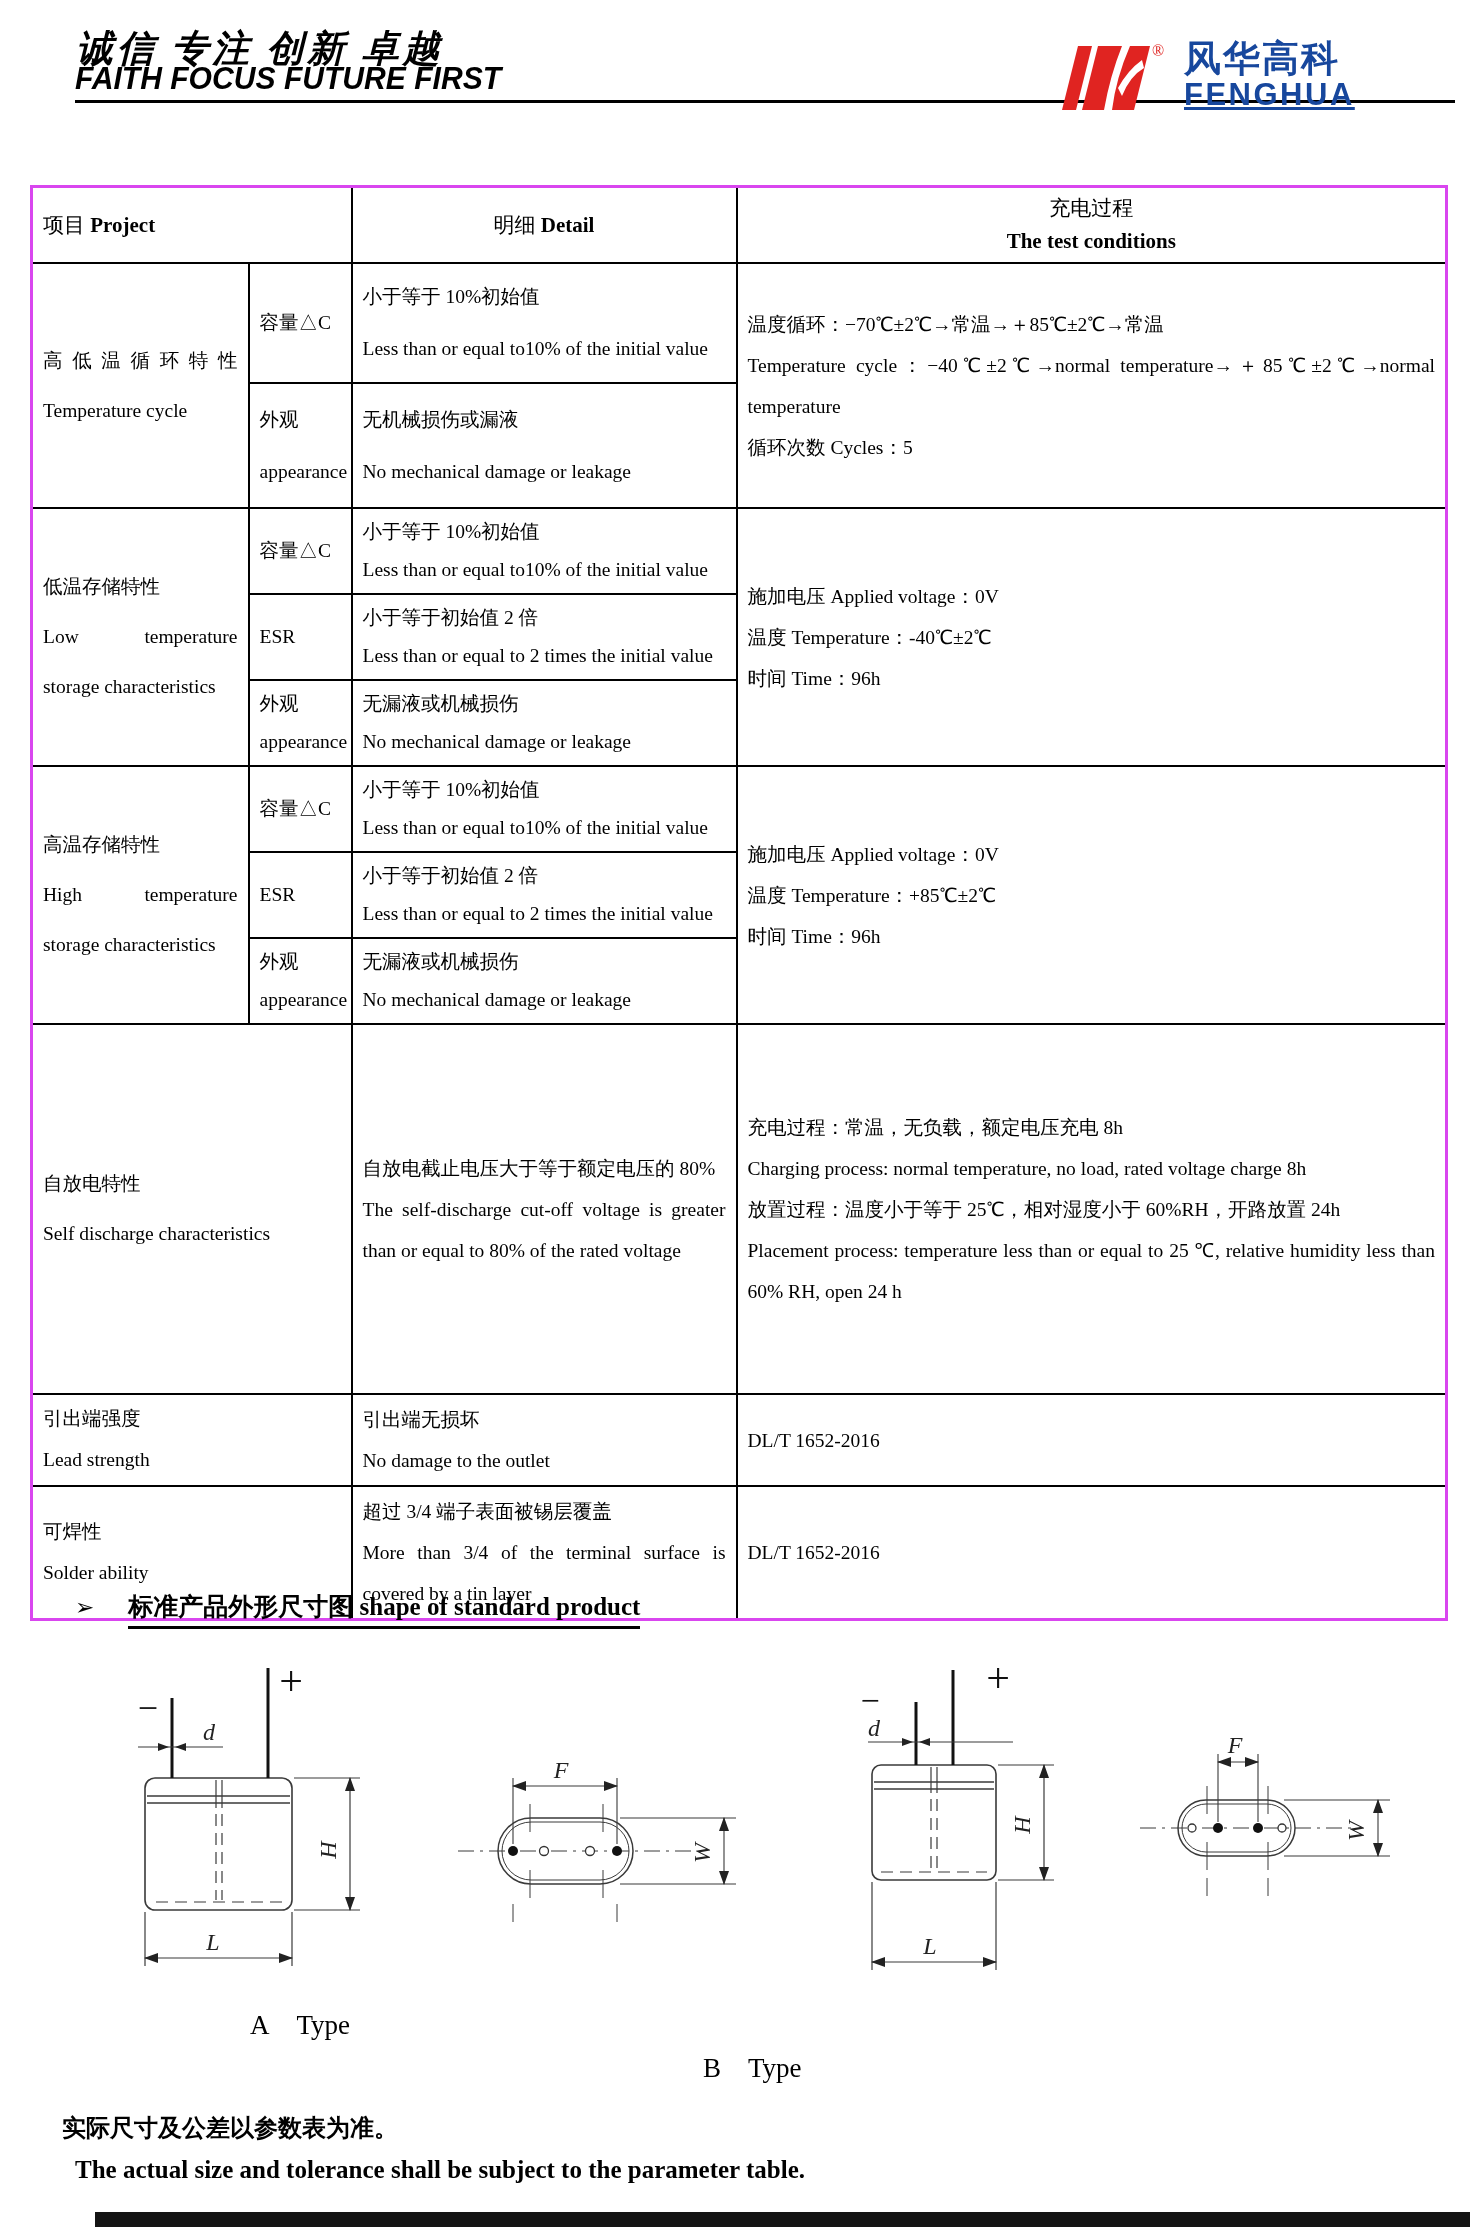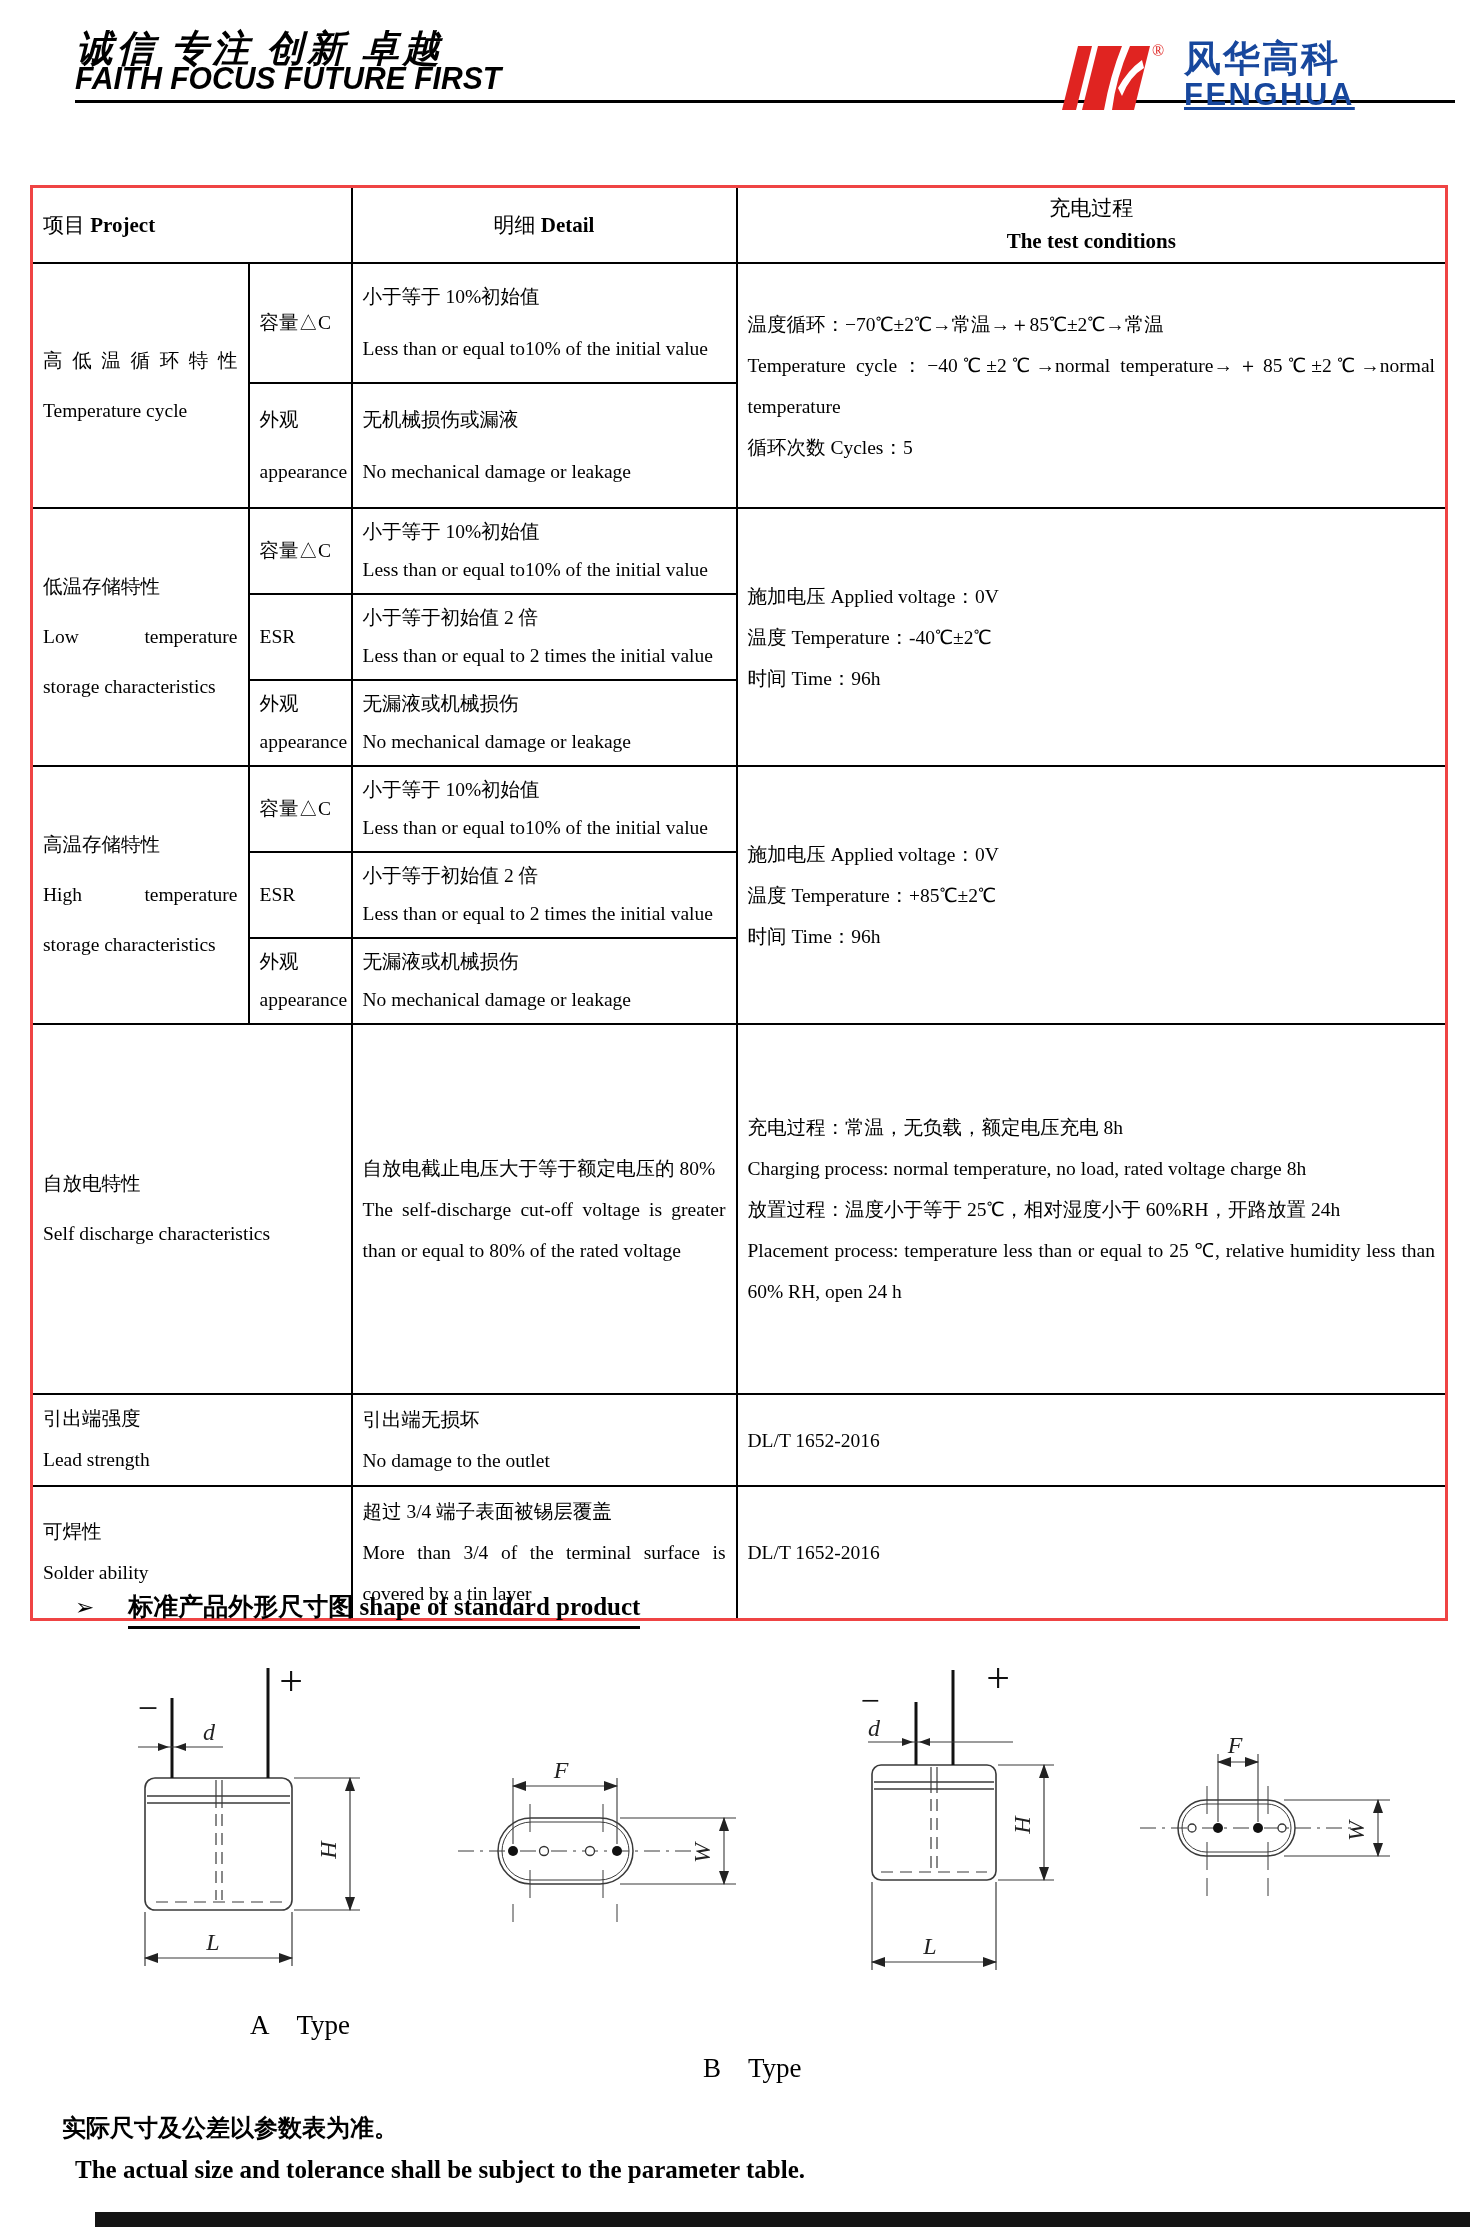--- a/index.html
+++ b/index.html
@@ -14,21 +14,21 @@
   #header-rule{left:75px;top:100px;width:1380px;height:3px;background:#000;}
   #logo{left:1048px;top:40px;display:flex;align-items:flex-start;}
   #logo-text{margin-left:14px;line-height:1;}
   #brand-cn{font-family:"Liberation Sans",sans-serif;font-weight:bold;font-size:37px;
             letter-spacing:2px;color:#17479d;}
   #brand-en{font-family:"Liberation Sans",sans-serif;font-weight:bold;font-size:31px;
             letter-spacing:2.5px;color:#17479d;margin-top:2px;text-decoration:underline;}
 
   
   .spec-table{position:absolute;left:30px;top:185px;width:1415px;border-collapse:collapse;
-              table-layout:fixed;font-size:19.5px;border:3px solid #ef4444;}
+              table-layout:fixed;font-size:19.5px;border:3px solid #d946ef;}
   .spec-table td{border:2px solid #000;padding:4px 10px;vertical-align:middle;overflow:hidden;}
   .c-head{font-size:21px;}
   .c-head .b{font-weight:bold;}
   .c-left{text-align:left;padding-left:12px;}
   .c-center{text-align:center;}
   .c-head div{line-height:33px;}
   .c-proj{text-align:justify;padding-left:12px;line-height:2.55;}
   .c-det{text-align:justify;}
   tr.lh-tall .c-sub div, tr.lh-tall .c-det div{line-height:52px;}
   tr.lh-mid  .c-sub div, tr.lh-mid  .c-det div{line-height:38px;}

